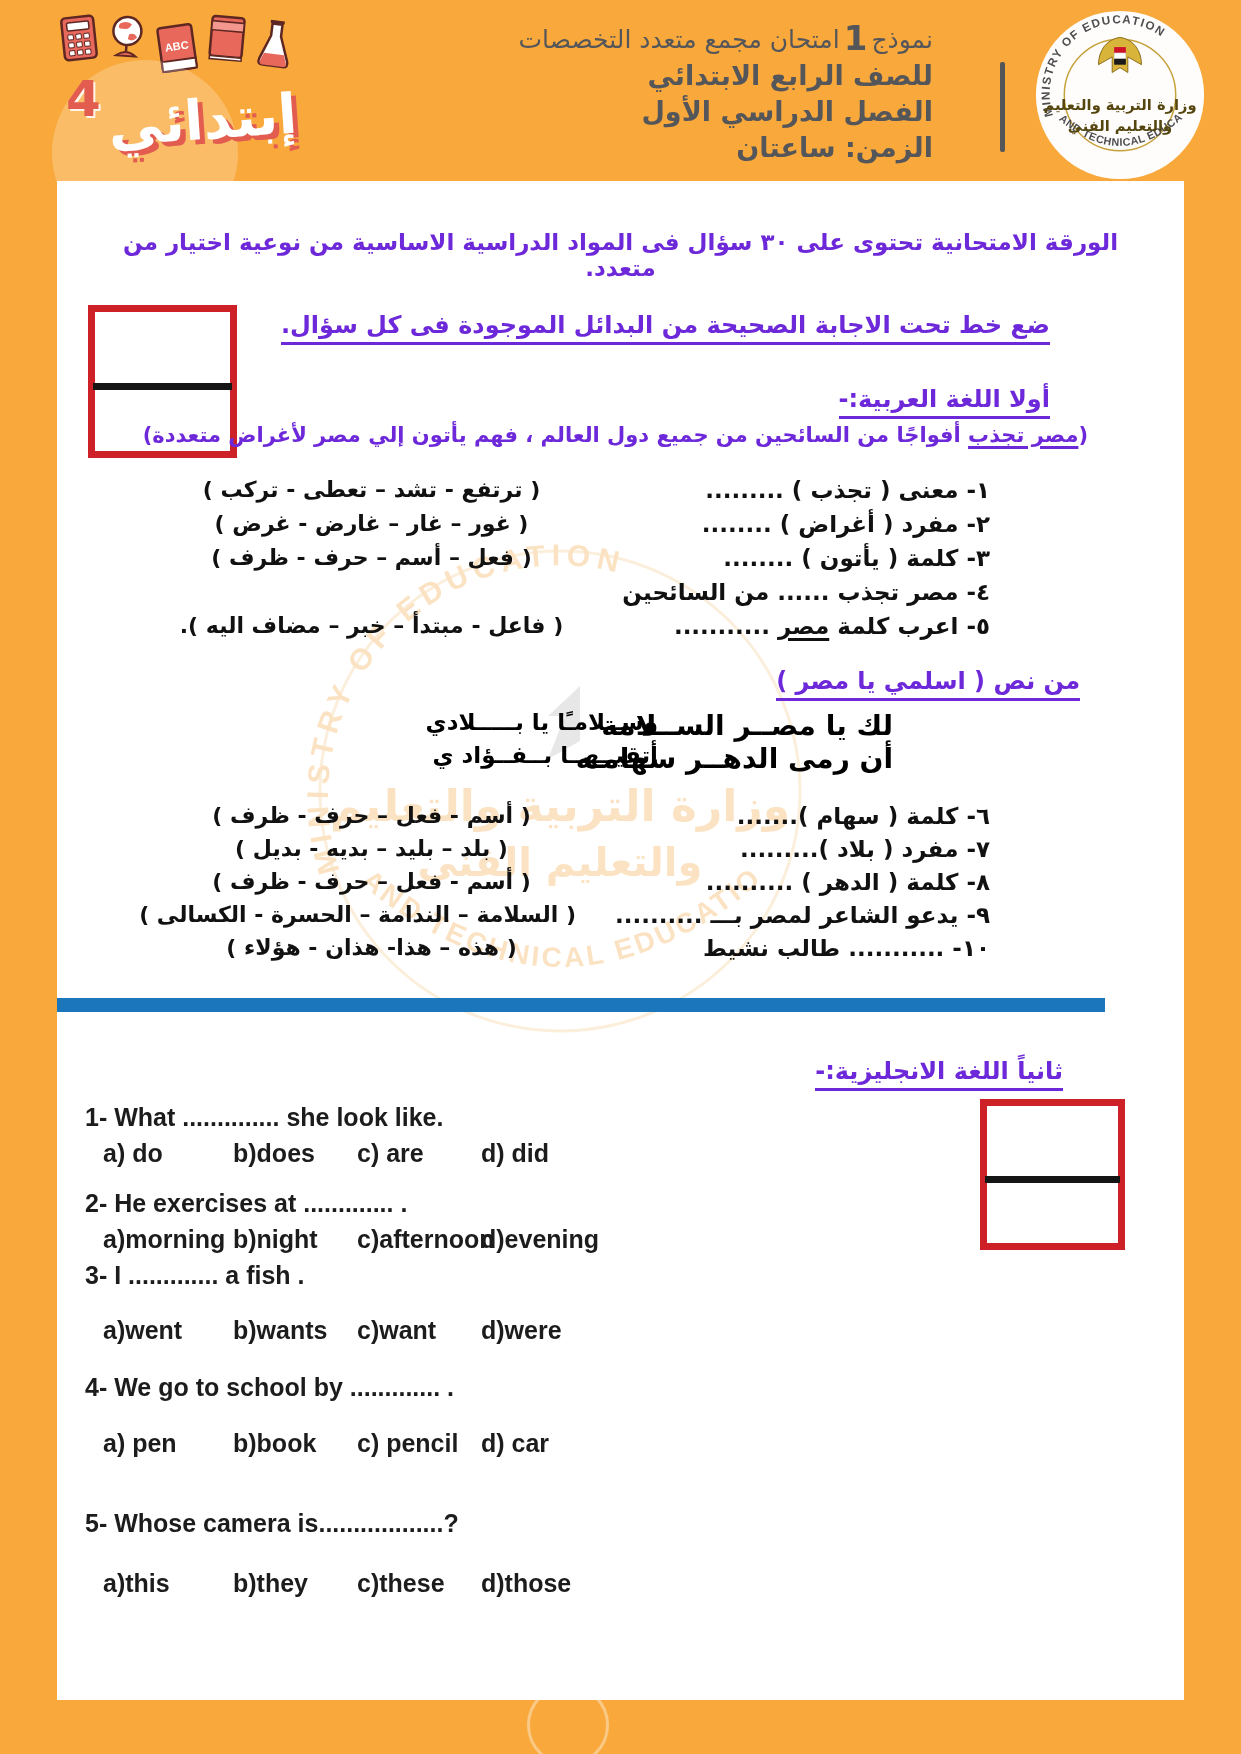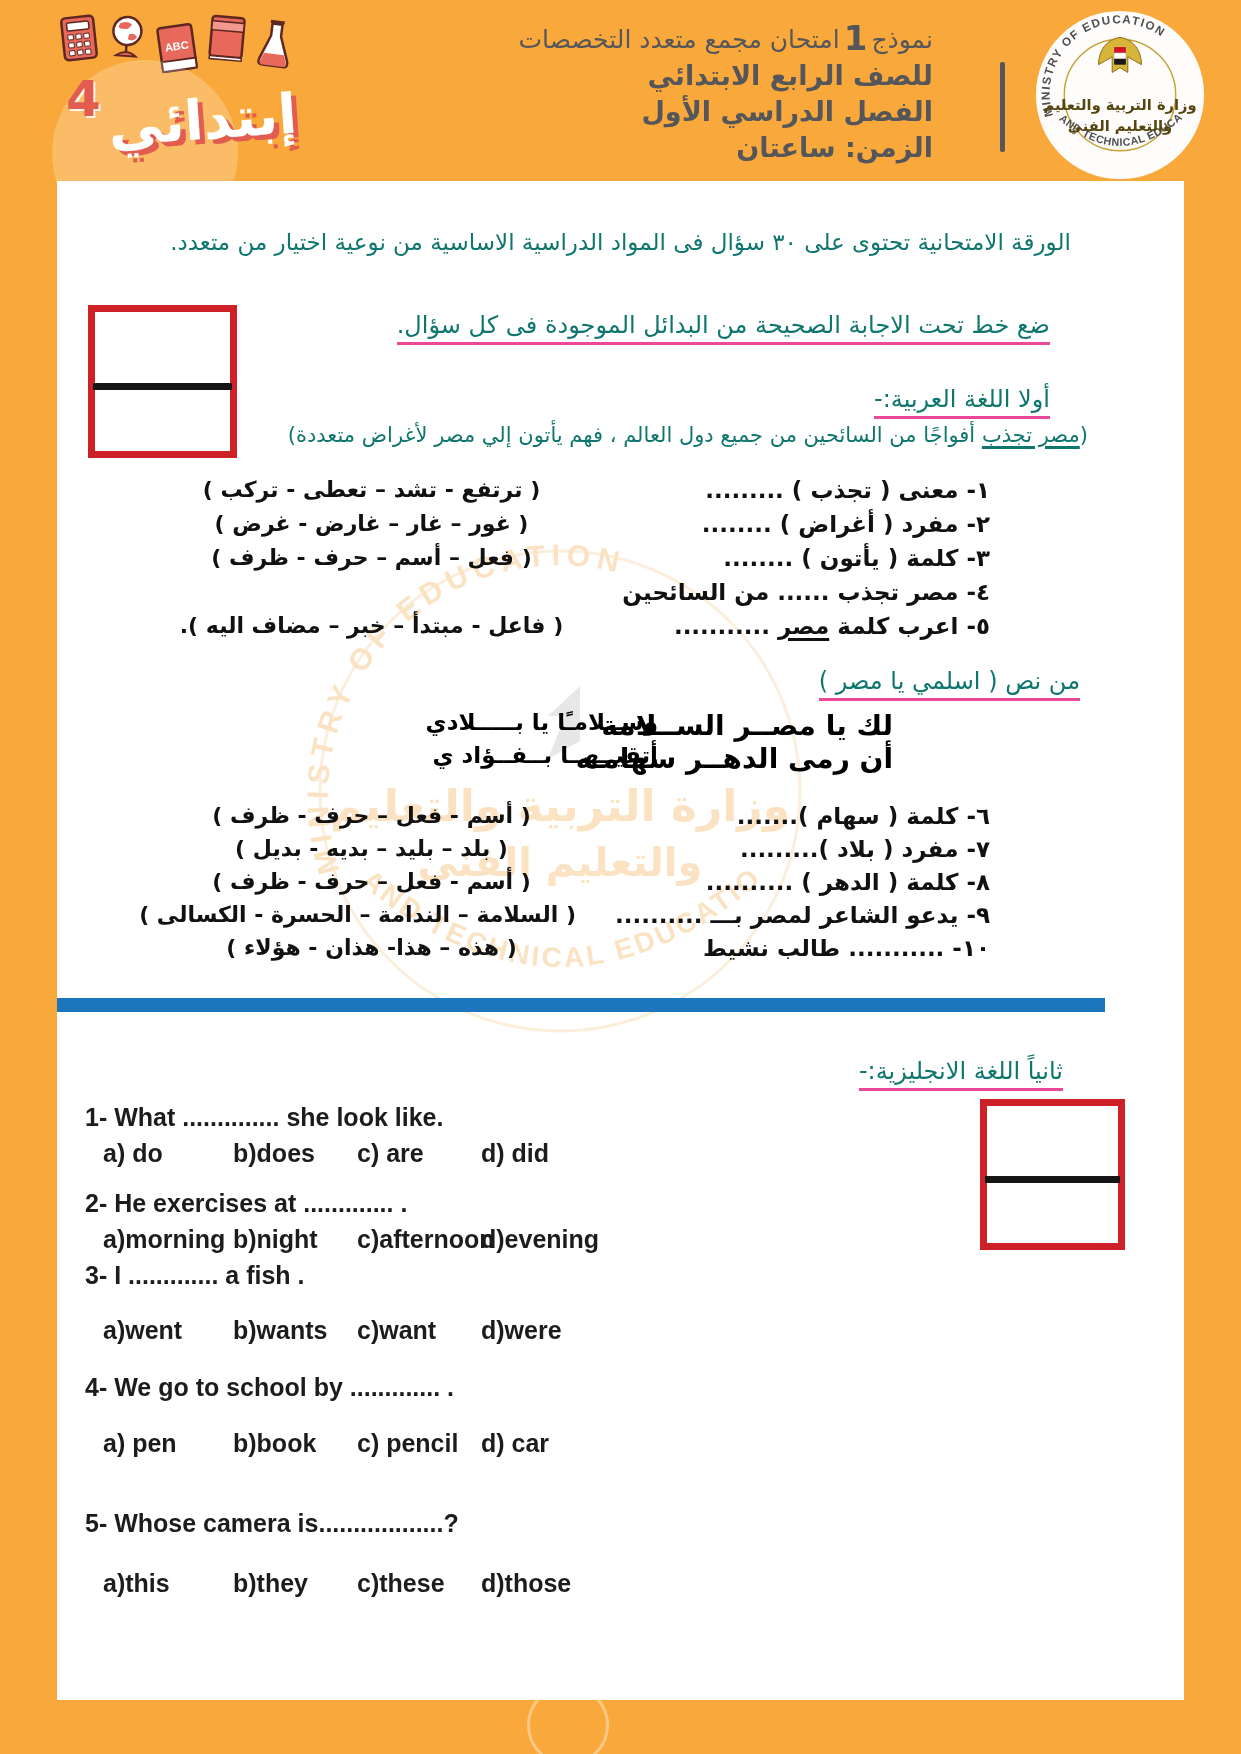--- a/index.html
+++ b/index.html
@@ -17,25 +17,25 @@
   .icons-row svg{display:block;}
   .badge-circle{position:absolute;left:52px;top:60px;width:186px;height:186px;border-radius:50%;
                 background:rgba(255,255,255,0.22);}
   .badge-word{position:absolute;left:108px;top:88px;direction:rtl;color:#fff;font-size:55px;font-weight:bold;
               transform:rotate(-4deg);text-shadow:5px 5px 0 #E25C50;white-space:nowrap;}
   .badge-num{position:absolute;left:66px;top:70px;color:#E25C50;font-size:50px;font-weight:bold;
              text-shadow:2px 2px 0 rgba(255,255,255,.85);}
   
   .sheet{position:absolute;left:57px;top:181px;width:1127px;height:1519px;background:#ffffff;}
   .wm{position:absolute;left:223px;top:330px;width:560px;height:560px;opacity:.30;pointer-events:none;}
-  .ar{direction:rtl;font-weight:normal;color:#0f766e;}
+  .ar{direction:rtl;font-weight:bold;color:#6d28d9;}
   .nowrap{white-space:nowrap;}
   .intro-note{position:absolute;left:40px;right:40px;top:48px;text-align:center;font-size:23px;}
   .instruction{position:absolute;top:130px;right:134px;font-size:24px;}
-  .uline{border-bottom:3px solid #ec4899;padding-bottom:3px;}
+  .uline{border-bottom:3px solid #6d28d9;padding-bottom:3px;}
   .sec-title{position:absolute;top:204px;right:134px;font-size:24px;}
   .passage{position:absolute;top:242px;right:96px;font-size:21px;}
   .u{text-decoration:underline;text-decoration-thickness:2.5px;text-underline-offset:4px;}
   .rbox{position:absolute;border:7px solid #CE2127;background:#fff;}
   .rbox .mid{position:absolute;left:-2px;right:-2px;top:51%;height:7px;background:#151515;}
   .box1{left:31px;top:124px;width:135px;height:139px;}
   .box2{left:923px;top:918px;width:131px;height:137px;}
   .arow{position:absolute;left:0;right:0;height:32px;}
   .aq{position:absolute;right:194px;direction:rtl;font-weight:bold;font-size:23px;white-space:nowrap;color:#111;}
   .aopts{position:absolute;right:608px;left:110px;text-align:center;direction:rtl;font-weight:bold;

